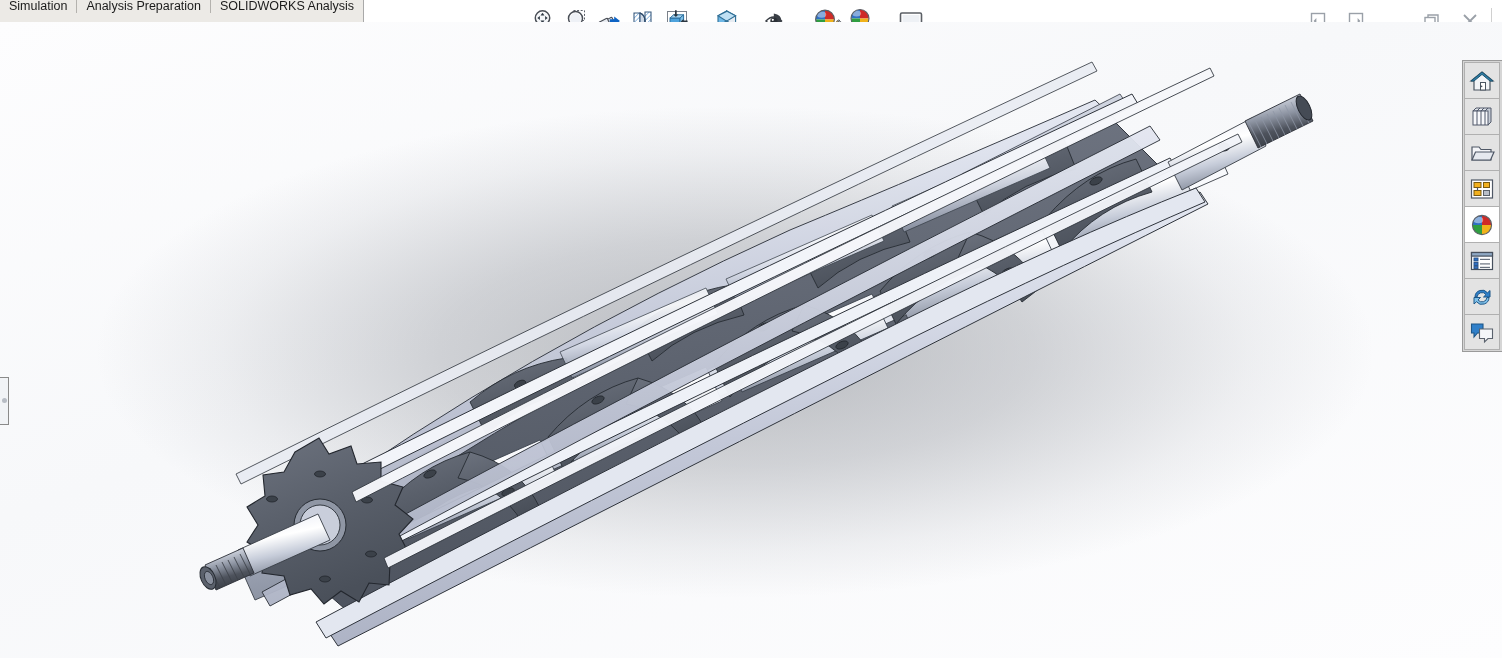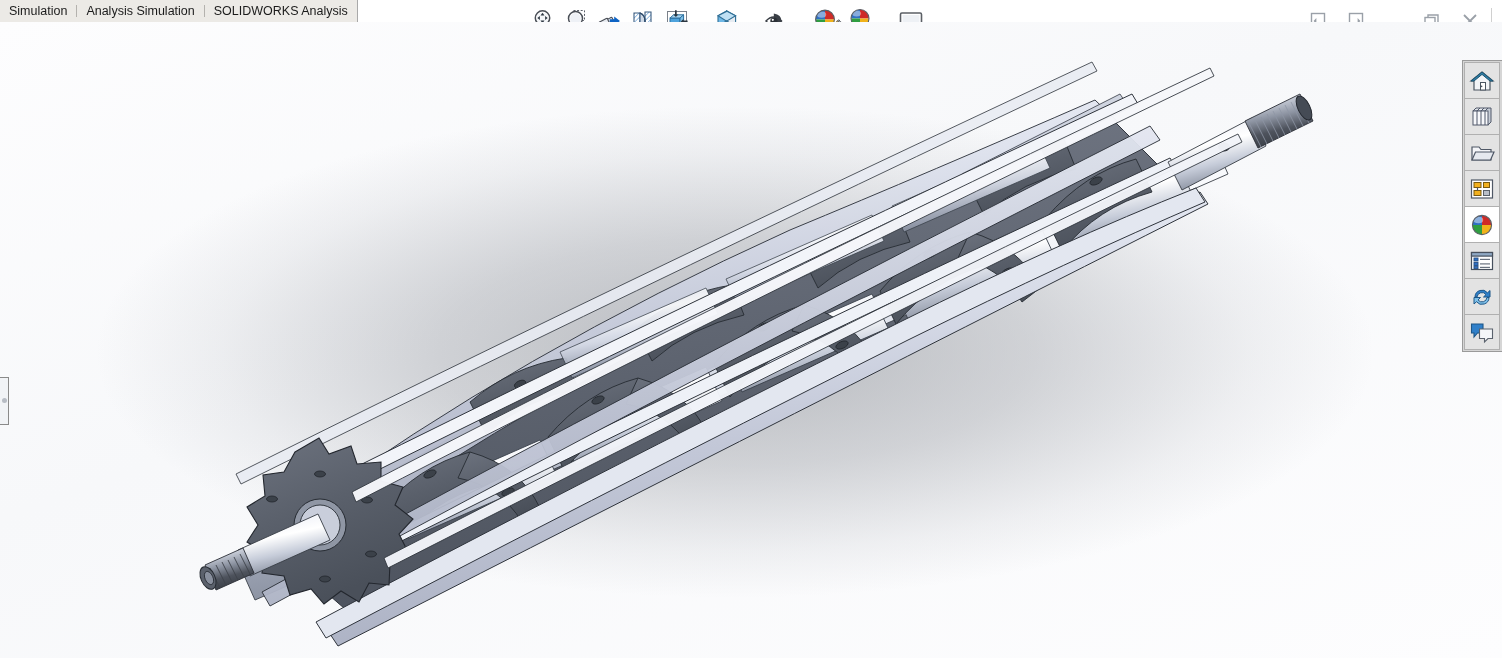--- a/index.html
+++ b/index.html
@@ -12,21 +12,21 @@
   .app{position:relative;width:1502px;height:658px;overflow:hidden;background:#fff;}
 
   
   .topbar{
     position:absolute;left:0;top:0;width:1502px;height:44px;
     background:#ffffff;
   }
   
   .tabstrip{
     position:absolute;left:0;top:0;height:22px;
-    display:flex;align-items:center;
+    display:flex;align-items:flex-start;
     background:#eceae6;
     border-bottom:1px solid #a9a9a9;
     border-right:1px solid #a9a9a9;
   }
   .tab{
     display:flex;align-items:center;
     padding:0 9px;
     font-size:12.5px;color:#1b1b1b;
     background:#eceae6;
     border-right:1px solid #b4b2ae;
@@ -122,21 +122,21 @@
 
 <div class="app">
 
   <div class="topbar">
 
     <div class="tabstrip">
       <div class="tab">
         <span>Simulation</span>
       </div>
       <div class="tab">
-        <span>Analysis Simulation</span>
+        <span>Analysis Preparation</span>
       </div>
       <div class="tab">
         <span>SOLIDWORKS Analysis</span>
       </div>
     </div>
 
     <div class="toolbar">
 
       <div class="tbtn">
         <svg width="26" height="26" viewBox="0 0 26 26">

